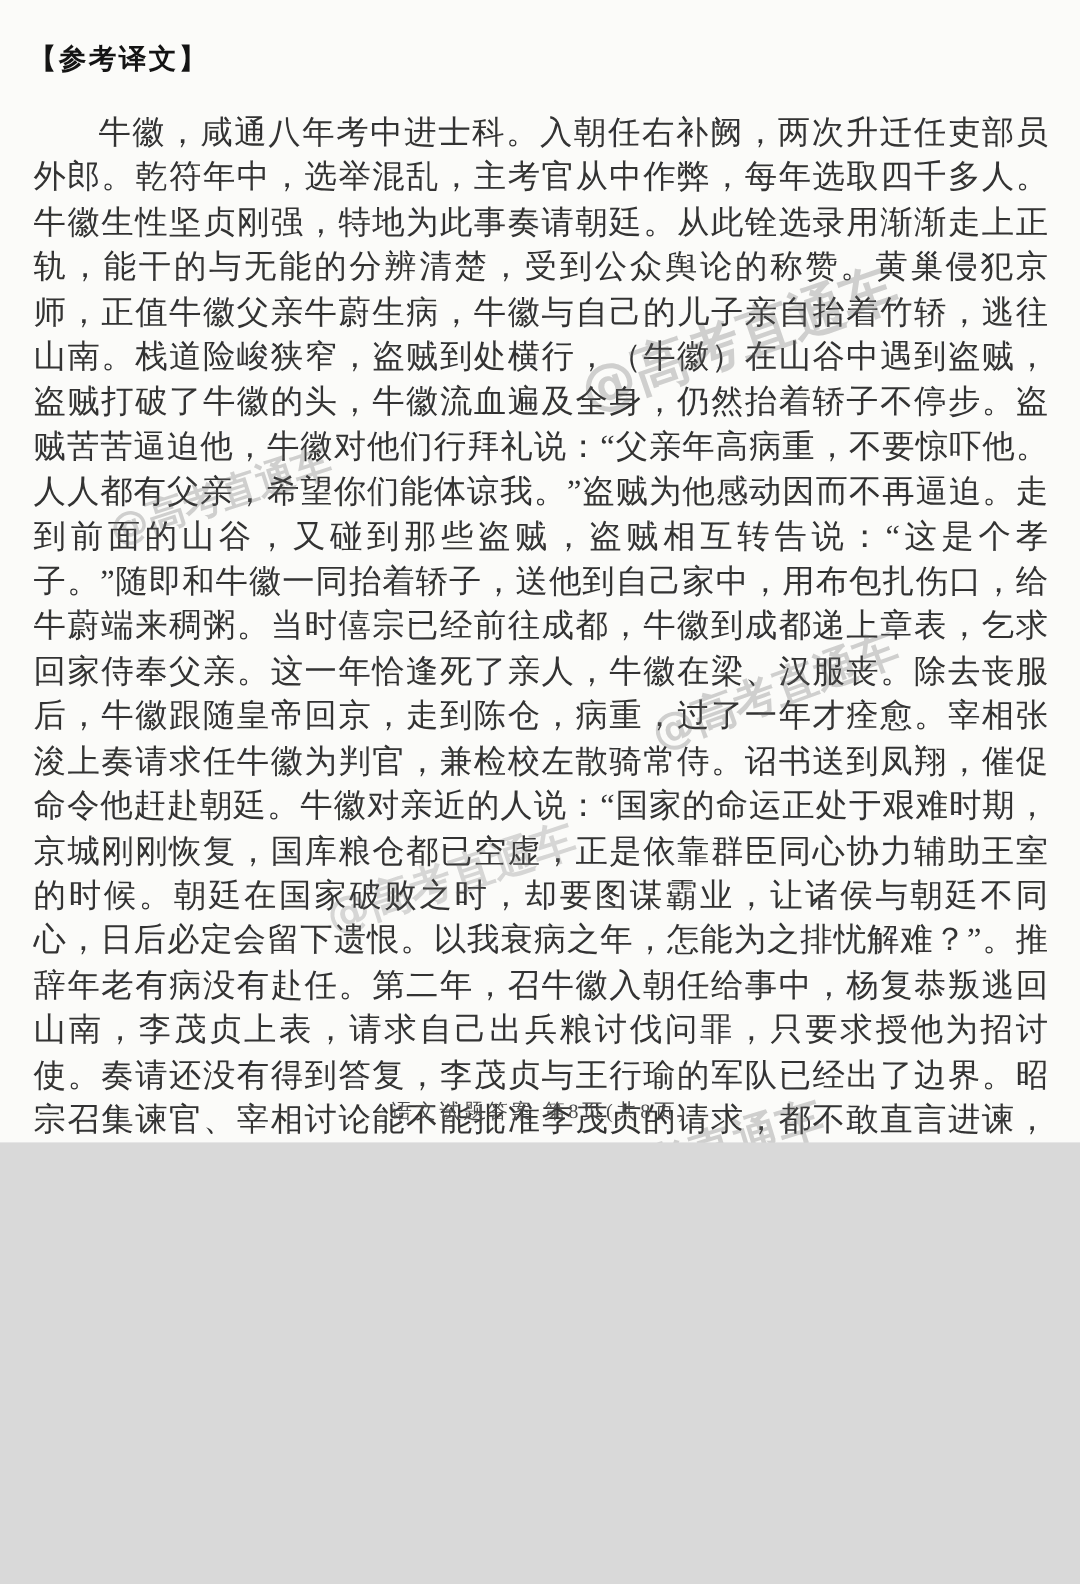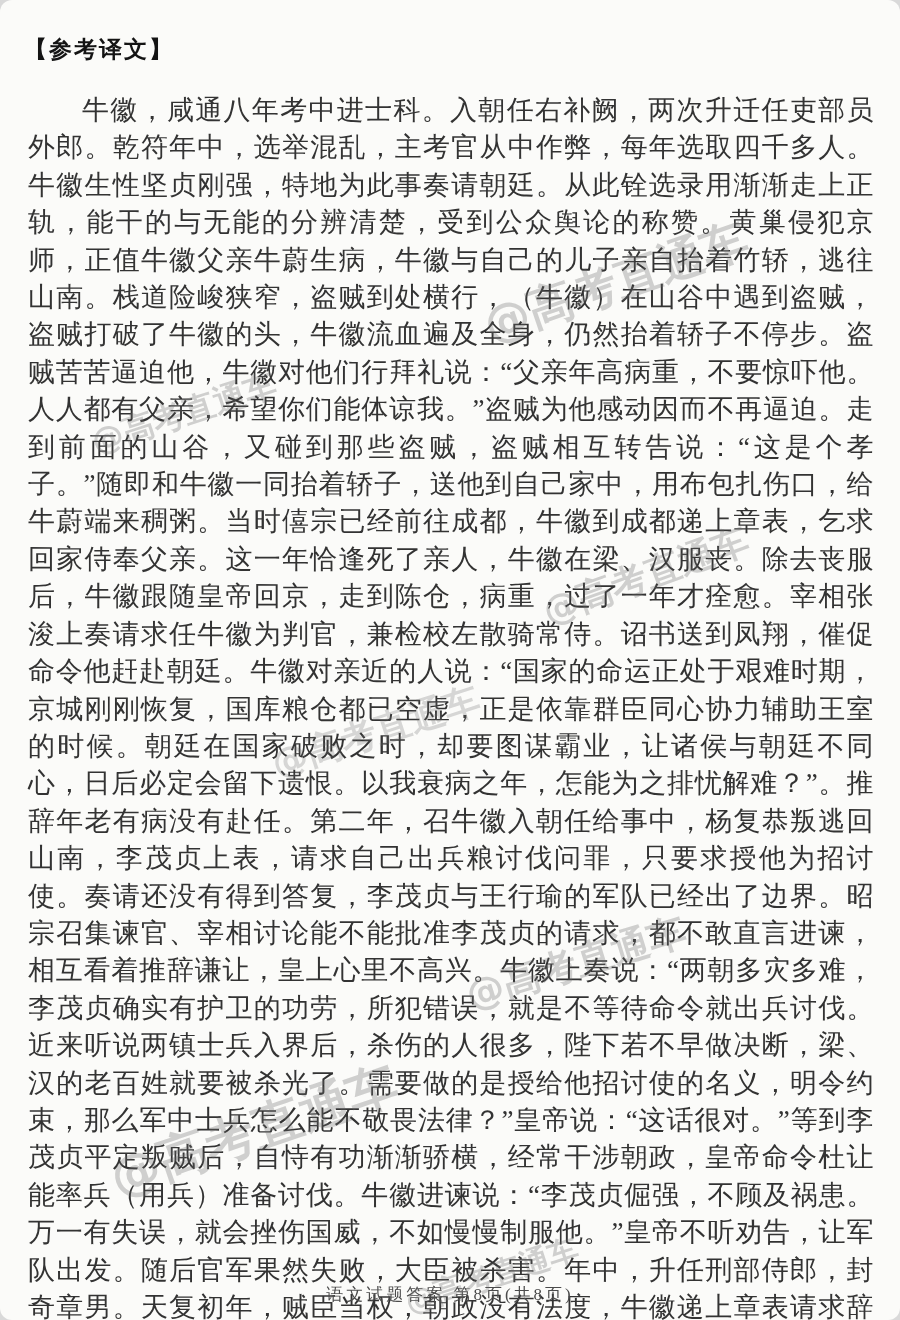--- a/index.html
+++ b/index.html
@@ -6,26 +6,25 @@
     margin: 0;
     padding: 0;
   }
   body {
     background: #d9d9d9;
     font-family: "Liberation Serif", "DejaVu Serif", serif;
   }
   .page {
     position: relative;
     width: 900px;
-    height: 1320px;
+    height: 952px;
     margin: 0 auto;
     background: #fbfbf9;
     overflow: hidden;
     color: #2e2e2e;
-    border-radius: 12px;
   }
   .heading {
     position: absolute;
     left: 24px;
     top: 34px;
     font-size: 23px;
     font-weight: 700;
     color: #141414;
     letter-spacing: 2px;
     z-index: 1;

